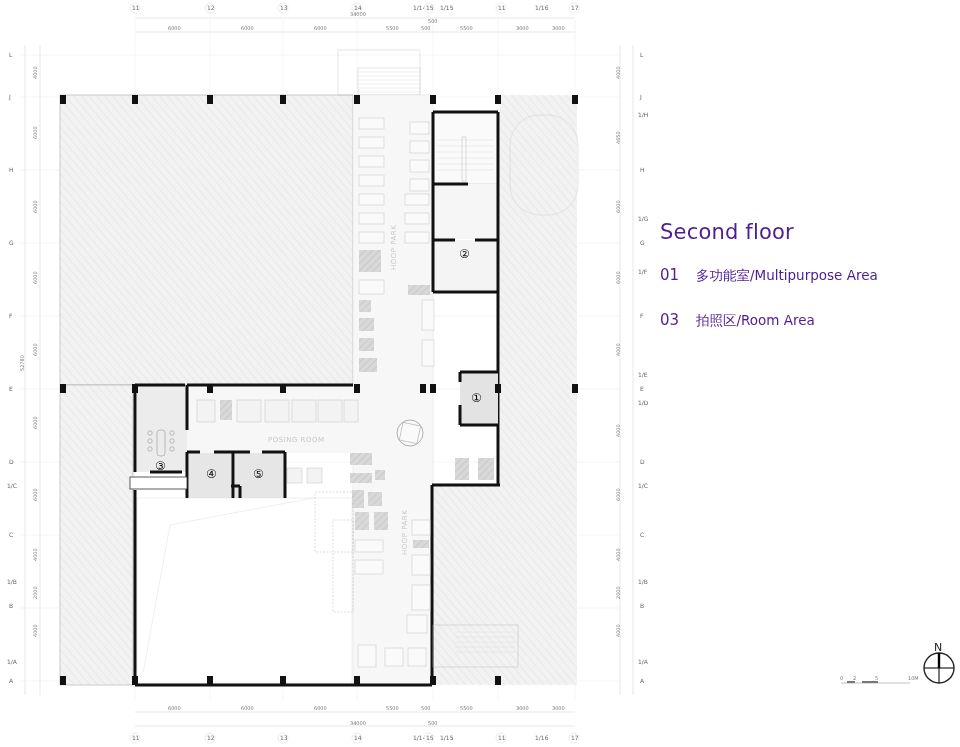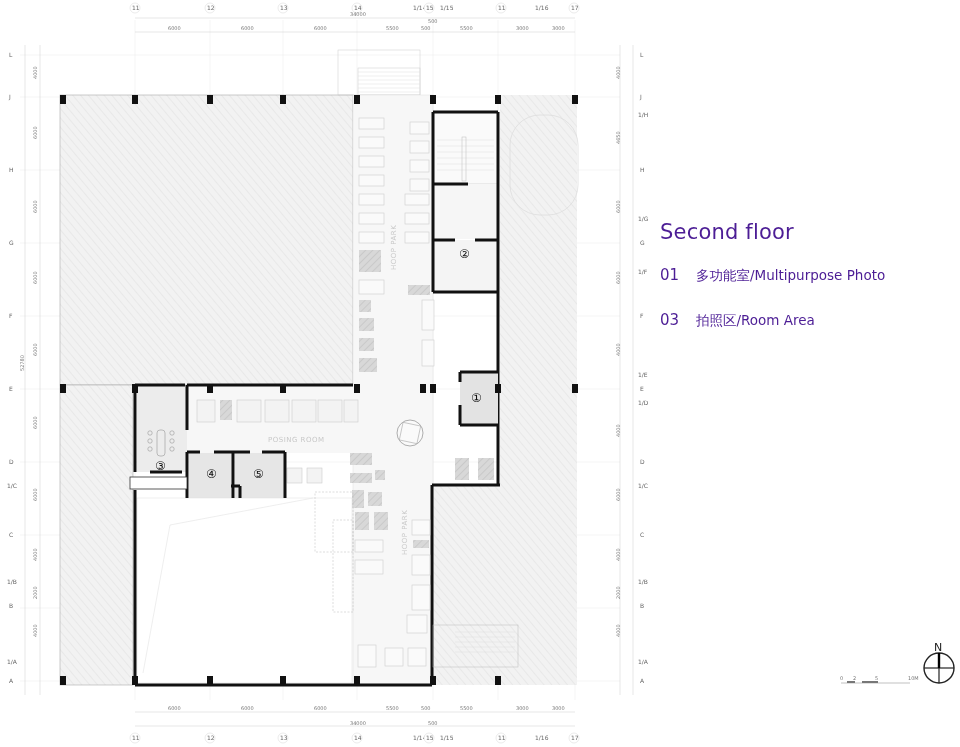--- a/index.html
+++ b/index.html
@@ -406,19 +406,19 @@
     <line x1="924" y1="668" x2="954" y2="668" stroke="#222" stroke-width="1.2"></line>
     <line x1="939" y1="653" x2="939" y2="683" stroke="#222" stroke-width="1.2"></line>
     <line x1="939" y1="653" x2="939" y2="668" stroke="#000" stroke-width="2.4"></line>
   </g>
 </svg>
 
 <div class="legend">
   <div class="legend-title">Second floor</div>
   <div class="legend-item">
     <span class="legend-num">01</span>
-    <span class="legend-label">多功能室/Multipurpose Photo</span>
+    <span class="legend-label">多功能室/Multipurpose Area</span>
   </div>
   <div class="legend-item">
     <span class="legend-num">03</span>
     <span class="legend-label">拍照区/Room Area</span>
   </div>
 </div>
 
 </body></html>

